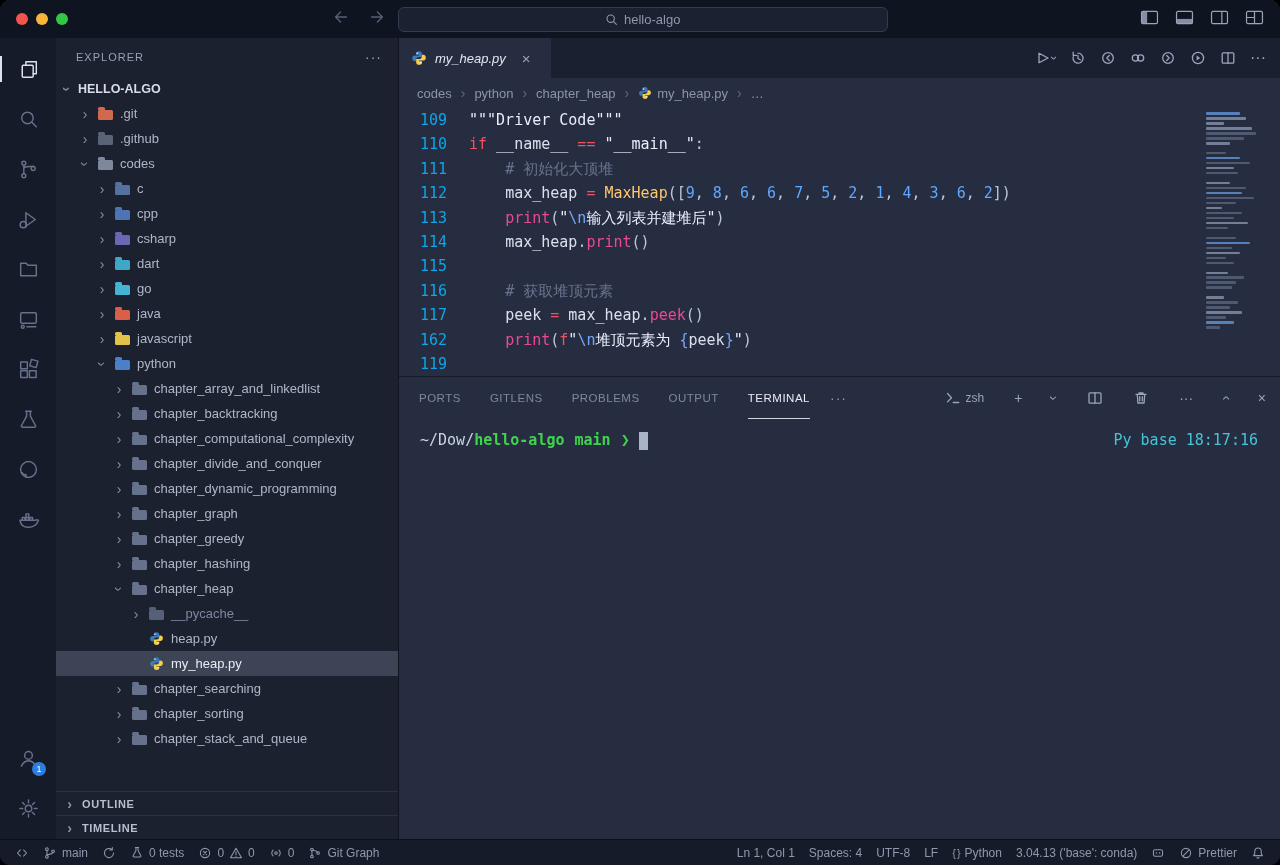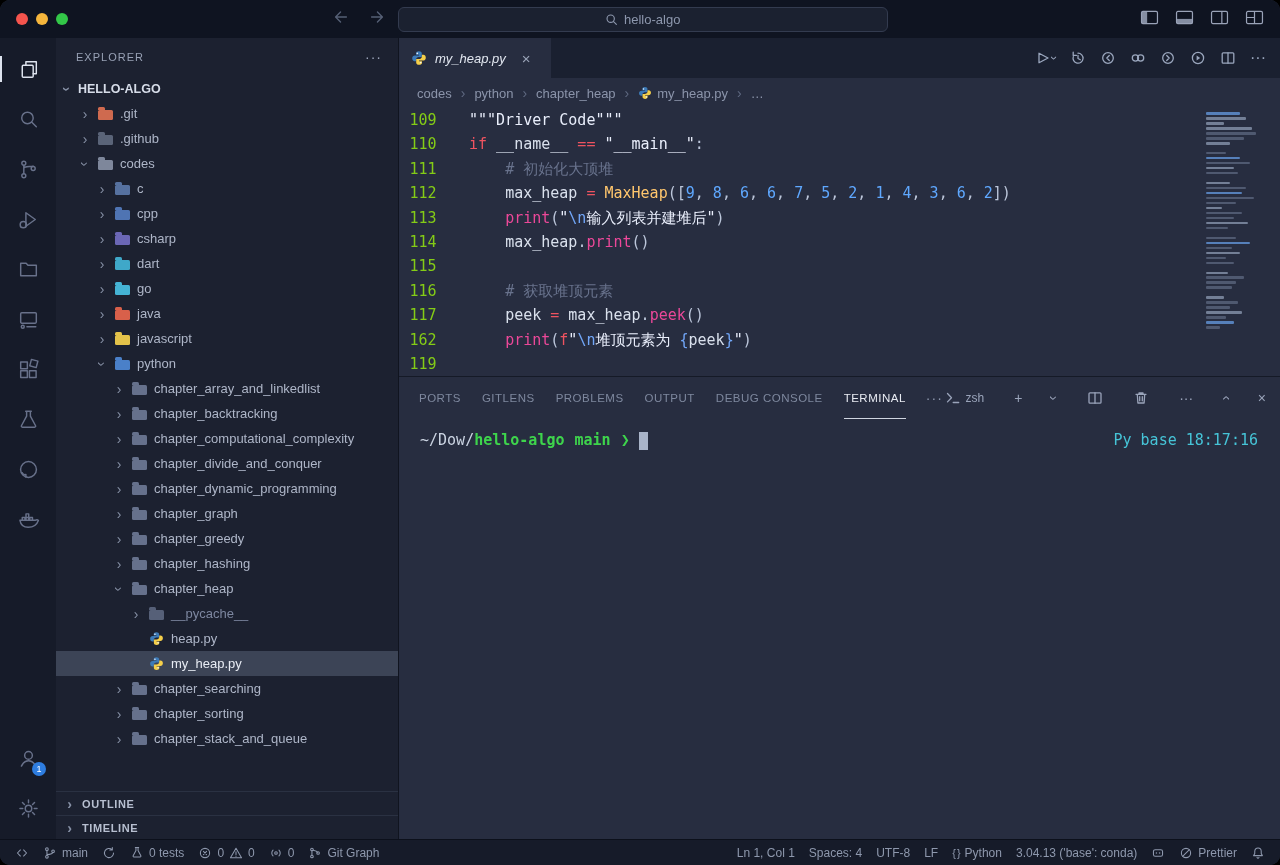--- a/index.html
+++ b/index.html
@@ -62,21 +62,21 @@
   .ic16{width:16px;height:16px;fill:none;stroke:currentColor;stroke-width:1.3;stroke-linecap:round;stroke-linejoin:round}
   .chev-d{display:inline-block;transform:rotate(90deg);font-size:14px;cursor:pointer}
   .chev-u{display:inline-block;transform:rotate(-90deg);font-size:14px;cursor:pointer}
   .sm{font-size:12px;margin-left:2px}
   .breadcrumbs{height:30px;display:flex;align-items:center;gap:9px;padding:0 18px;color:#8b94aa;font-size:13px;flex:0 0 auto}
   .bc-sep{color:#5f6981;font-size:14px}
   .bc-item{cursor:pointer;display:flex;align-items:center;gap:5px}
 
   
   .code-area{height:268px;display:flex;position:relative;flex:0 0 auto;font-family:"DejaVu Sans Mono",monospace;font-size:15px;overflow:hidden}
-  .gutter{width:70px;text-align:center;color:#84cc16;padding-right:22px;flex:0 0 auto}
+  .gutter{width:70px;text-align:right;color:#0ea5e9;padding-right:22px;flex:0 0 auto}
   .ln,.code-line{height:24.4px;line-height:24.4px}
   .code-lines{white-space:pre;color:#d9e0ec}
   .t-kw{color:#ef5360}.t-op{color:#ef5360}
   .t-var{color:#d9e0ec}
   .t-str{color:#e9eefb}
   .t-num{color:#5fa8ff}
   .t-fn{color:#ec4899}
   .t-cls{color:#ffc66d}
   .t-com{color:#68728c}
   .t-pun{color:#bcc6da}
@@ -84,21 +84,21 @@
   .minimap{position:absolute;right:12px;top:4px;width:62px;display:flex;flex-direction:column;gap:2.4px;cursor:pointer}
   .mm-bar{height:2.6px;border-radius:1px}
   .mm-n{background:#5d6880;opacity:.75}
   .mm-s{background:#87930,0}
   .mm-s{background:#8793ab;opacity:.8}
   .mm-b{background:#5f8fd0;opacity:.85}
 
   
   .panel{flex:1;border-top:1px solid #151a27;display:flex;flex-direction:column;min-height:0}
   .panel-header{height:42px;display:flex;align-items:center;padding:0 14px 0 20px;flex:0 0 auto}
-  .panel-tabs{display:flex;gap:21px;align-items:stretch;height:100%}
+  .panel-tabs{display:flex;gap:29px;align-items:stretch;height:100%}
   .panel-tab{font-size:11.5px;letter-spacing:.5px;color:#7e889e;display:flex;align-items:center;border-bottom:1px solid transparent;cursor:pointer}
   .panel-tab.active{color:#e8ebf2;border-bottom-color:#cfd5e0}
   .panel-tabs-more{margin-left:20px;cursor:pointer;color:#8d97ad;font-size:14px;letter-spacing:1px}
   .panel-actions{margin-left:auto;display:flex;align-items:center;gap:30px;color:#9aa4ba;font-size:14px}
   .pa-item{display:flex;align-items:center;gap:5px;cursor:pointer}
   .pa-item span{font-size:12px}
   .terminal{flex:1;padding:12px 22px 0 21px;font-family:"DejaVu Sans Mono",monospace;font-size:15px;cursor:text}
   .term-line{display:flex;justify-content:space-between;align-items:center}
   .t-path{color:#ccd5e3}
   .t-repo{color:#3ed44c;font-weight:bold}
@@ -609,21 +609,20 @@
           </div>
       </div>
 
       <div class="panel">
         <div class="panel-header">
           <div class="panel-tabs">
               <span class="panel-tab">PORTS</span>
               <span class="panel-tab">GITLENS</span>
               <span class="panel-tab">PROBLEMS</span>
               <span class="panel-tab">OUTPUT</span>
-              <span class="panel-tab">DEBUG CONSOLE</span>
               <span class="panel-tab active">TERMINAL</span>
             </div>
           <span class="panel-tabs-more">···</span>
           <div class="panel-actions">
             <div class="pa-item">
               <svg class="ic16" viewBox="0 0 16 16">
                   <path d="M2.5 3.5l4 4.2-4 4.2 M8.2 12.5h5.5"></path>
                 </svg>
               <span>zsh</span>
             </div>

